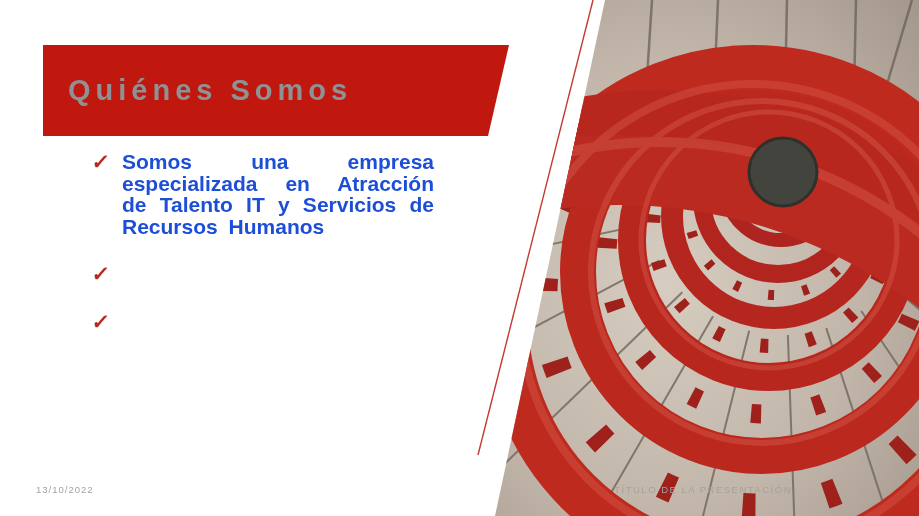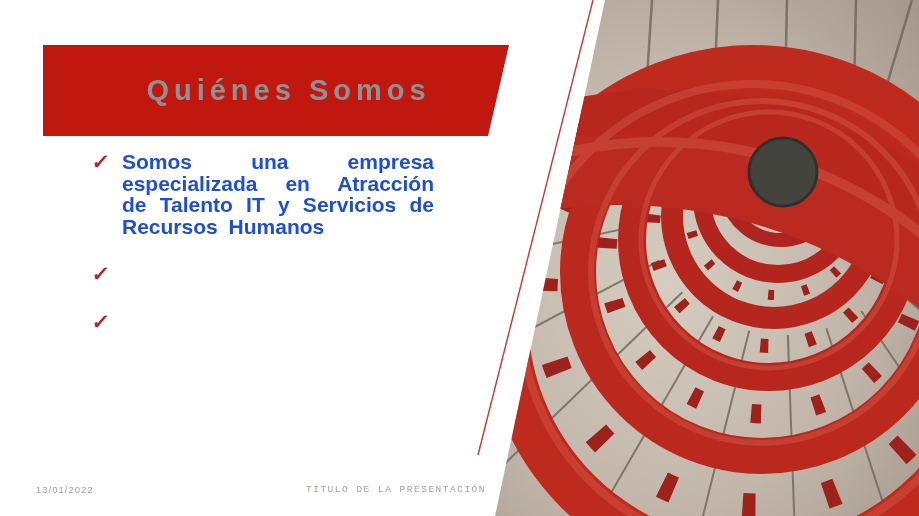--- a/index.html
+++ b/index.html
@@ -11,21 +11,21 @@
   }
   .slide { position:absolute; inset:0; width:919px; height:516px; }
 
   .photo-svg { position:absolute; inset:0; width:919px; height:516px; }
 
   .banner {
     position:absolute; left:43px; top:45px; width:466px; height:91px;
     background:#C0170F;
     clip-path:polygon(0 0, 100% 0, calc(100% - 21px) 100%, 0 100%);
     display:flex; align-items:center;
-    padding-left:25px; box-sizing:border-box;justify-content:center;
+    padding-left:25px; box-sizing:border-box;
   }
   .title {
     color:#8E9294; font-size:29px; font-weight:bold; letter-spacing:5px;
     white-space:nowrap;
   }
 
   .bullets {
     position:absolute; left:92px; top:151px; width:360px;
     display:flex; flex-direction:column; gap:26px;
   }
@@ -41,22 +41,22 @@
     line-height:21.5px;
     text-align:justify; text-align-last:left;
     word-spacing:5px;
   }
 
   .footer-date {
     position:absolute; left:36px; top:484px;
     font-size:9.5px; color:#A6A19B; letter-spacing:1px;
   }
   .footer-title {
-    position:absolute; left:0; top:484px; width:792px; text-align:center;
-    font-size:9.5px; color:#A6A19B; letter-spacing:1.5px;font-family:Liberation Mono, monospace;
+    position:absolute; left:0; top:484px; width:792px; text-align:right;
+    font-size:9.5px; color:#A6A19B; letter-spacing:1.5px;
   }
 </style>
 </head>
 <body>
 
 <div class="slide">
 
   <svg class="photo-svg" viewBox="0 0 919 516" xmlns="http://www.w3.org/2000/svg" aria-hidden="true">
     <defs>
       <clipPath id="photoClip">
@@ -146,16 +146,16 @@
       <span class="btext">Somos una empresa especializada en Atracción de Talento IT y Servicios de Recursos Humanos</span>
     </div>
     <div class="bullet">
       <span class="check">✓</span>
     </div>
     <div class="bullet">
       <span class="check">✓</span>
     </div>
   </div>
 
-  <div class="footer-date">13/01/2022</div>
+  <div class="footer-date">13/10/2022</div>
   <div class="footer-title">TÍTULO DE LA PRESENTACIÓN</div>
 
 </div>
 
 </body></html>

